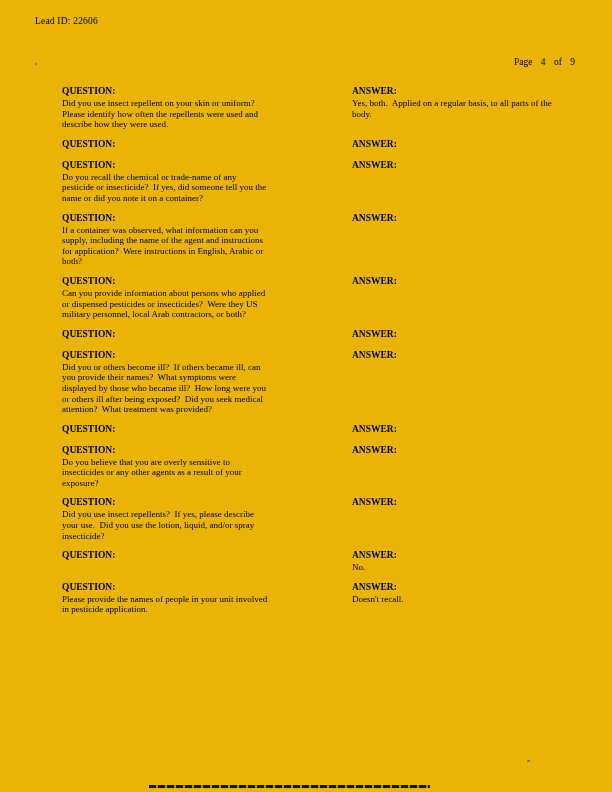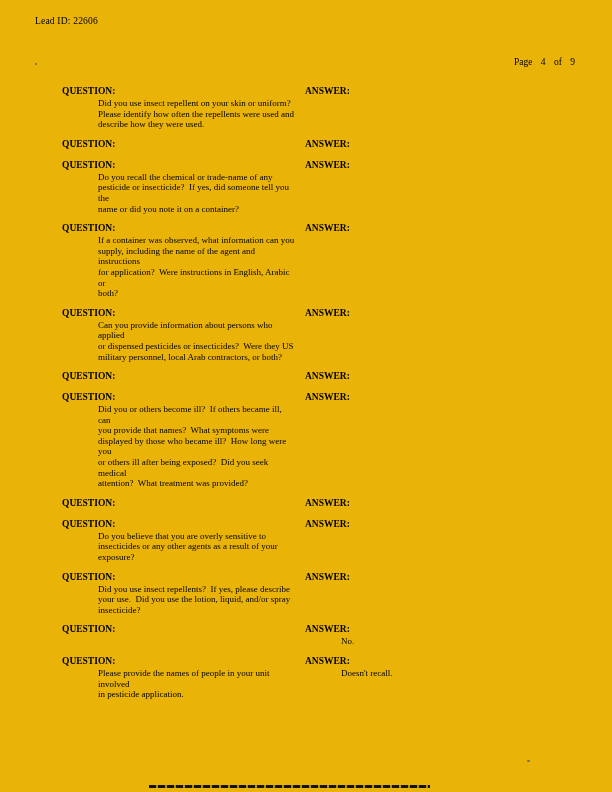--- a/index.html
+++ b/index.html
@@ -30,33 +30,33 @@
   }
   .content {
     position: absolute;
     left: 62px; top: 86px;
     width: 492px;
   }
   .qa-row {
     display: grid;
     grid-template-columns: 243px 1fr;
     margin-bottom: 9px;
+    gap: 47px;
   }
   .q-cell { padding-right: 10px; }
   .label {
     font-weight: bold;
     font-size: 9.5px;
     line-height: 11px;
     margin-bottom: 1px;
   }
   .text {
     font-size: 9px;
     line-height: 10.6px;
     white-space: pre-wrap;
-    margin-left: 36px;
   }
   .speck {
     position: absolute;
     background: #6a6a6a;
     border-radius: 50%;
   }
   .speck-1 { left: 35px; top: 63px; width: 2px; height: 2px; }
   .speck-2 { left: 527px; top: 760px; width: 3px; height: 2px; }
   .artifact-line {
     position: absolute;
@@ -82,20 +82,22 @@
 
     <div class="qa-row">
       <div class="q-cell">
         <div class="label">QUESTION:</div>
         <div class="text">Did you use insect repellent on your skin or uniform?
 Please identify how often the repellents were used and
 describe how they were used.</div>
       </div>
       <div class="a-cell">
         <div class="label">ANSWER:</div>
+        <div class="text">Yes, both.  Applied on a regular basis, to all parts of the
+body.</div>
       </div>
     </div>
 
     <div class="qa-row">
       <div class="q-cell">
         <div class="label">QUESTION:</div>
       </div>
       <div class="a-cell">
         <div class="label">ANSWER:</div>
         <div class="text"></div>
@@ -148,21 +150,21 @@
       </div>
       <div class="a-cell">
         <div class="label">ANSWER:</div>
       </div>
     </div>
 
     <div class="qa-row">
       <div class="q-cell">
         <div class="label">QUESTION:</div>
         <div class="text">Did you or others become ill?  If others became ill, can
-you provide that names?  What symptoms were
+you provide their names?  What symptoms were
 displayed by those who became ill?  How long were you
 or others ill after being exposed?  Did you seek medical
 attention?  What treatment was provided?</div>
       </div>
       <div class="a-cell">
         <div class="label">ANSWER:</div>
         <div class="text"></div>
       </div>
     </div>
 

